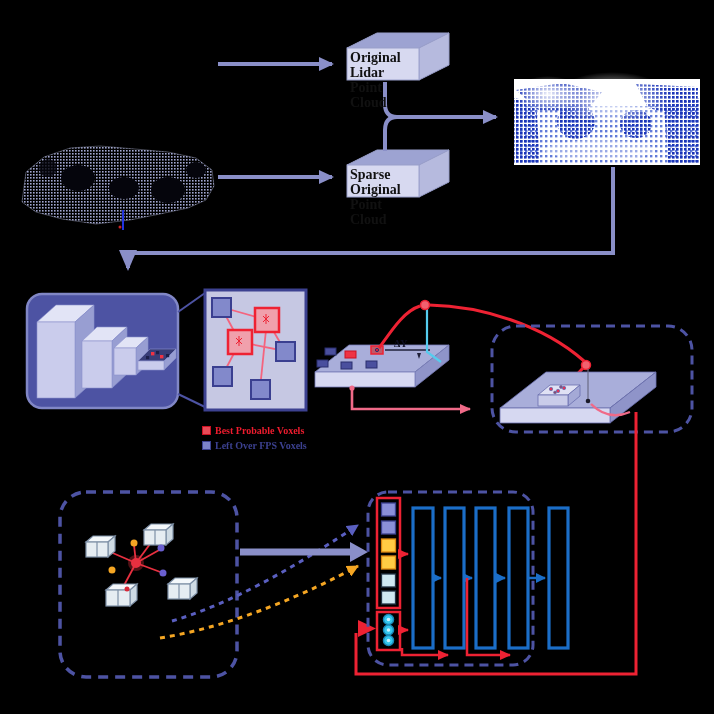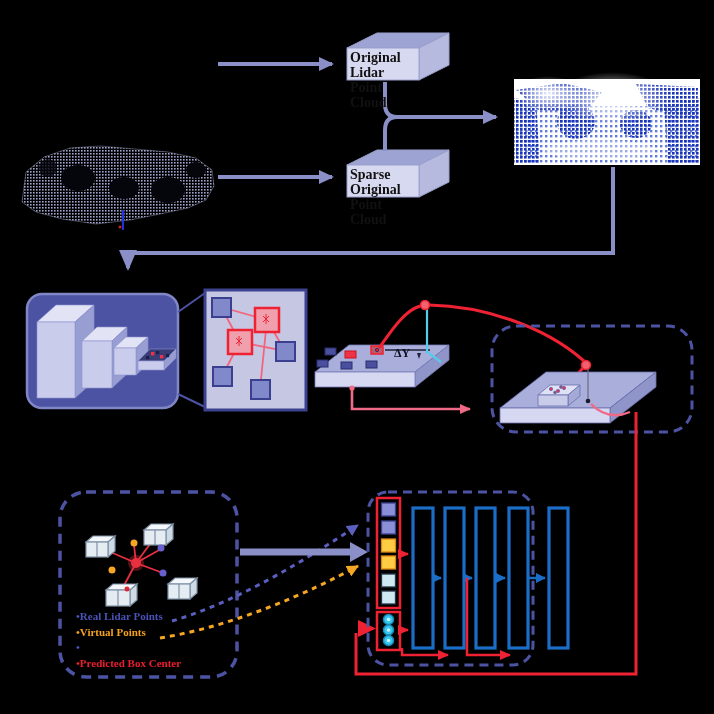--- a/index.html
+++ b/index.html
@@ -12,21 +12,21 @@
   .legend1 .row{display:flex;align-items:center;height:15px;font-size:10px;font-weight:bold;}
   .sw{width:9px;height:9px;margin-right:4px;display:inline-block;box-sizing:border-box;}
   .sw-red{background:#e84b58;border:1.5px solid #cc1122;}
   .sw-blue{background:#7c83c8;border:1.5px solid #3c4190;}
   .c-red{color:#ee1c2e;}
   .c-blue{color:#3c4190;}
   .c-bluepurple{color:#4a52b8;}
   .c-orange{color:#f5a21d;}
   .legend2{position:absolute;left:76px;top:610px;}
   .legend2 .row{height:15.5px;font-size:11px;font-weight:bold;white-space:nowrap;}
-  .delta{left:394px;top:338px;font-size:12px;color:#0e0e22;margin-top:8px;}
+  .delta{left:394px;top:338px;font-size:10px;color:#0e0e22;}
 </style>
 </head>
 <body>
 
 <div class="canvas">
 
 <svg class="art" width="714" height="714" viewBox="0 0 714 714">
   <defs>
     <marker id="mLav" markerUnits="userSpaceOnUse" markerWidth="16" markerHeight="14" refX="13" refY="7" orient="auto">
       <path d="M0,0 L15,7 L0,14 Z" fill="#8a8fc8"></path>
@@ -331,23 +331,27 @@
 <div class="lbl boxlbl" style="left:350px;top:50px;">
   <div>Original Lidar</div>
   <div>Point Cloud</div>
 </div>
 
 <div class="lbl boxlbl" style="left:350px;top:167px;">
   <div>Sparse Original</div>
   <div>Point Cloud</div>
 </div>
 
+<div class="legend1">
+  <div class="row">
+    <span class="sw sw-red"></span>
+    <span class="c-red">Best Probable Voxels</span>
+  </div>
+  <div class="row">
+    <span class="sw sw-blue"></span>
+    <span class="c-blue">Left Over FPS Voxels</span>
+  </div>
+</div>
 
 <div class="lbl delta">ΔY</div>
 
-<div class="legend2">
-  <div class="row c-bluepurple">•Real Lidar Points</div>
-  <div class="row c-orange">•Virtual Points</div>
-  <div class="row c-bluepurple">•</div>
-  <div class="row c-red">•Predicted Box Center</div>
+
 </div>
 
-</div>
-
 </body></html>

